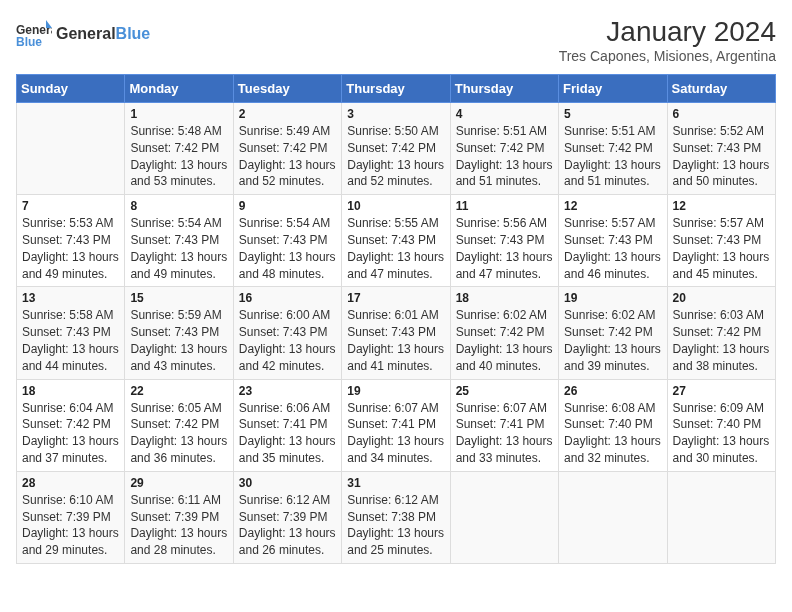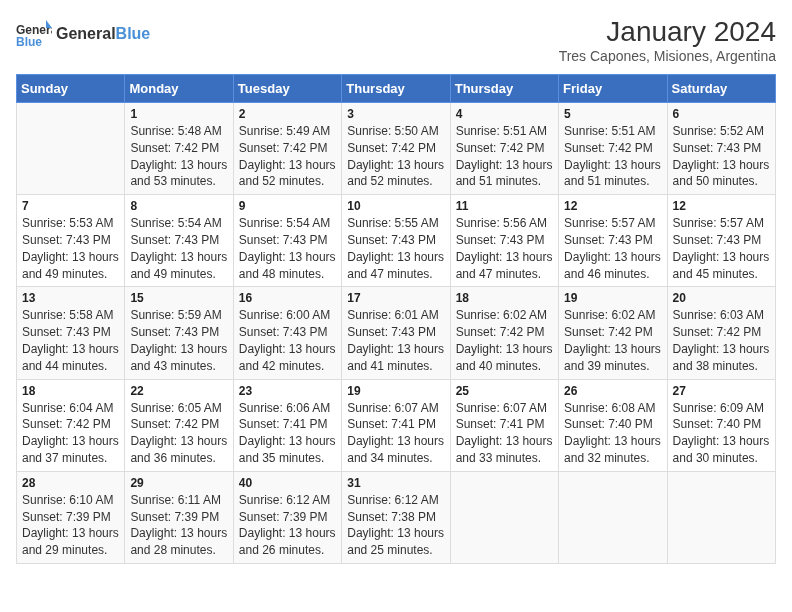--- a/index.html
+++ b/index.html
@@ -243,21 +243,21 @@
       <tr>
         <td>
           <span class="day-number">28</span>
           <div class="day-info">Sunrise: 6:10 AM<br>Sunset: 7:39 PM<br>Daylight: 13 hours and 29 minutes.</div>
         </td>
         <td>
           <span class="day-number">29</span>
           <div class="day-info">Sunrise: 6:11 AM<br>Sunset: 7:39 PM<br>Daylight: 13 hours and 28 minutes.</div>
         </td>
         <td>
-          <span class="day-number">40</span>
+          <span class="day-number">30</span>
           <div class="day-info">Sunrise: 6:12 AM<br>Sunset: 7:39 PM<br>Daylight: 13 hours and 26 minutes.</div>
         </td>
         <td>
           <span class="day-number">31</span>
           <div class="day-info">Sunrise: 6:12 AM<br>Sunset: 7:38 PM<br>Daylight: 13 hours and 25 minutes.</div>
         </td>
         <td class="empty-cell"></td>
         <td class="empty-cell"></td>
         <td class="empty-cell"></td>
       </tr>

